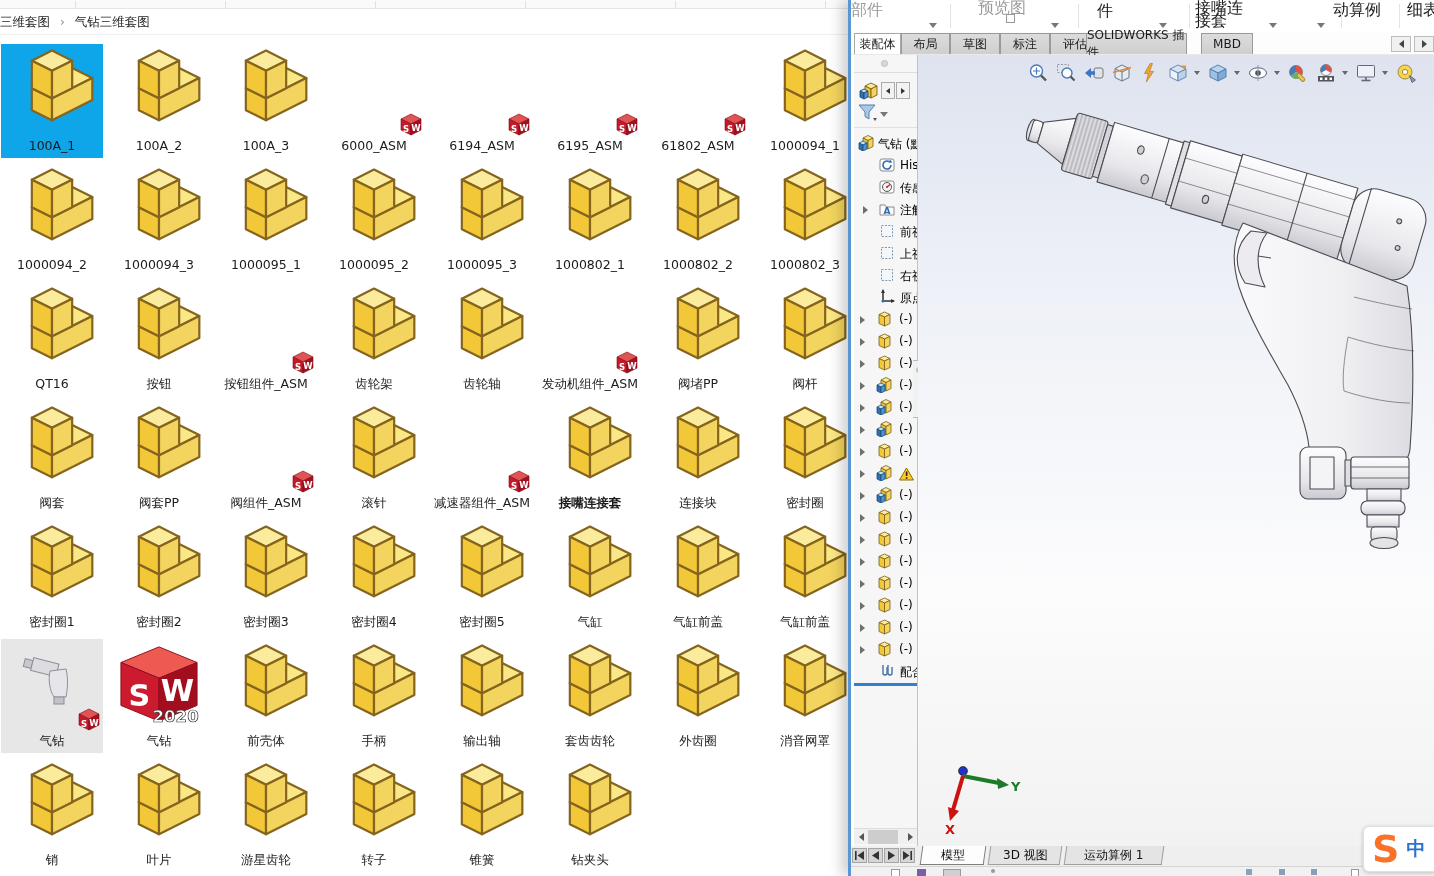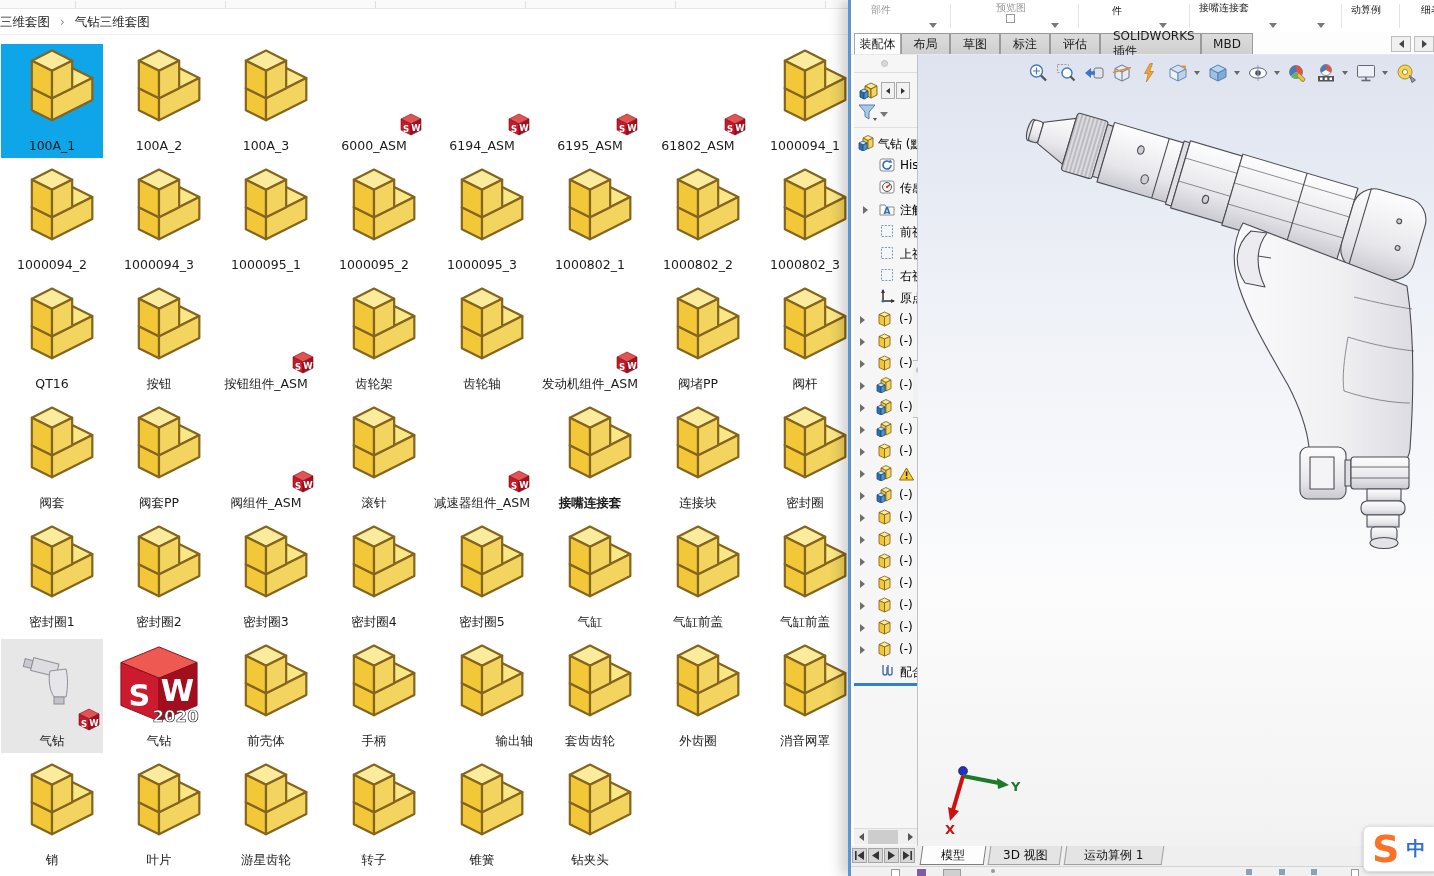--- a/index.html
+++ b/index.html
@@ -22,21 +22,21 @@
   .tile .thumb svg.main { position:absolute; left:50%; top:4px; transform:translateX(-50%); }
   .tile .badge { position:absolute; right:2px; bottom:-2px; }
   .tile .fname { font-size:12.5px; color:#1b1b1b; line-height:16px; white-space:nowrap; }
 
   
   #sw { position:absolute; left:848px; top:0; width:586px; height:876px; background:#fff;
         border-left:3px solid #5a96d6; box-shadow:-7px 0 12px rgba(0,0,0,.18); overflow:hidden; }
 
   
   #ribbon { position:absolute; left:0; top:0; width:100%; height:32px; background:#fff; }
-  .rfrag { position:absolute; font-size:10px; color:#1a1a1a; text-align:center; line-height:13px;font-family:Liberation Serif, serif; }
+  .rfrag { position:absolute; font-size:16px; color:#1a1a1a; text-align:left; line-height:13px;font-family:Liberation Serif, serif; }
   .rfrag.gray { color:#9b9b9b; }
   .rcaret { position:absolute; width:0; height:0; border-left:4px solid transparent; border-right:4px solid transparent; border-top:5px solid #777; }
   .rsep { position:absolute; top:4px; width:1px; height:24px; background:#e3e3e3; }
   .rsquare { position:absolute; width:9px; height:9px; border:1px solid #9a9a9a; background:#fdfdfd; }
 
   
   #cmdtabs { position:absolute; left:0; top:32px; width:100%; height:23px; background:#fdfdfd; border-bottom:1px solid #e9e9e9;}
   .ctab { position:absolute; top:1px; height:21px; font-size:12px; color:#1a1a1a; display:flex; align-items:center; justify-content:center;
           background:linear-gradient(#dcdcdc,#cfcfcf); border:1px solid #9a9a9a; border-bottom:none; }
   .ctab.active { background:#fff; border-color:#a8a8a8; z-index:2; }
@@ -769,21 +769,21 @@
   <polygon points="26,43 48,54 48,78 26,67" fill="#f3c838"></polygon>
   <polygon points="48,54 92,32 92,56 48,78" fill="#f2d45e"></polygon>
   <polygon points="26,13 48,24 70,13 48,2" fill="#fbeb9c"></polygon>
   <polygon points="26,13 48,24 48,54 26,43" fill="#f3c838"></polygon>
   <polygon points="48,24 70,13 70,43 48,54" fill="#f2d45e"></polygon>
  </g>
             </svg>
           </div>
           <div class="fname">手柄</div>
         </div>
-        <div class="tile" style="left: 431px; top: 639px; text-align: right;">
+        <div class="tile" style="left: 431px; top: 639px;">
           <div class="thumb">
             <svg class="main" width="88" height="84" viewBox="0 0 96 90">
  <g stroke="#85651e" stroke-width="2.4" stroke-linejoin="round">
   <polygon points="26,43 48,54 92,32 70,21" fill="#fae887"></polygon>
   <polygon points="26,43 48,54 48,78 26,67" fill="#f3c838"></polygon>
   <polygon points="48,54 92,32 92,56 48,78" fill="#f2d45e"></polygon>
   <polygon points="26,13 48,24 70,13 48,2" fill="#fbeb9c"></polygon>
   <polygon points="26,13 48,24 48,54 26,43" fill="#f3c838"></polygon>
   <polygon points="48,24 70,13 70,43 48,54" fill="#f2d45e"></polygon>
  </g>
@@ -956,21 +956,21 @@
           <i></i>
         </div>
       <div class="tabarrow right" style="left:563px">
           <i></i>
         </div>
     <div class="ctab active" style="left: 3px; width: 47px;">装配体</div>
         <div class="ctab" style="left: 50px; width: 49px;">布局</div>
         <div class="ctab" style="left: 99px; width: 50px;">草图</div>
         <div class="ctab" style="left: 149px; width: 50px;">标注</div>
         <div class="ctab" style="left: 199px; width: 50px;">评估</div>
-        <div class="ctab" style="left: 249px; width: 101px; padding-left: 12px;">SOLIDWORKS 插件</div>
+        <div class="ctab" style="left: 235px; width: 101px;">SOLIDWORKS 插件</div>
         <div class="ctab" style="left: 350px; width: 52px;">MBD</div>
       </div>
 
     <div id="fmpanel">
       <div id="fm-grip"></div>
       <div id="fm-hline1"></div>
       <div id="fm-hdr-icon" style="position:absolute;left:5px;top:27px"><svg width="20" height="18" viewBox="0 0 20 18">
  <g stroke="#7a5c14" stroke-width=".9" stroke-linejoin="round">
   <polygon points="6,4 12,7 18,4 12,1" fill="#fbeb9c"></polygon>
               <polygon points="6,4 12,7 12,16 6,13" fill="#f3c838"></polygon>

